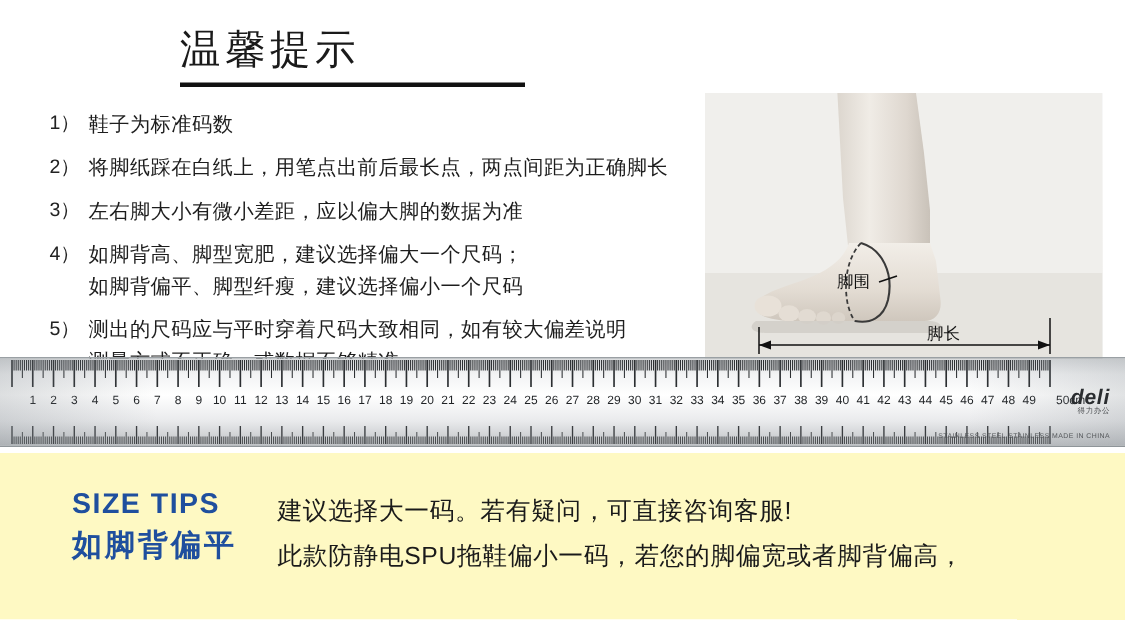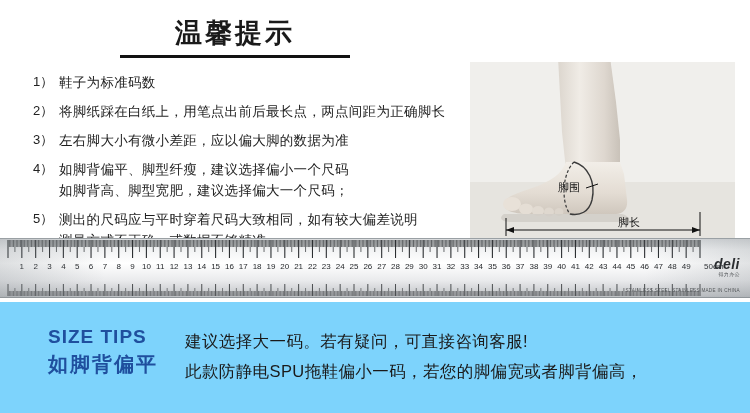--- a/index.html
+++ b/index.html
@@ -22,25 +22,24 @@
 
   
   .title-block {
     position: absolute;
     left: 120px;
     top: 16px;
     width: 230px;
   }
   .title-text {
     font-size: 27px;
-    font-weight: bold;
+    font-weight: normal;
     color: #1a1a1a;
     letter-spacing: 3px;
     line-height: 34px;
-    text-align: center;
   }
   .title-rule {
     margin-top: 5px;
     width: 230px;
     height: 3px;
     background: #111111;
   }
 
   
   .tips {
@@ -151,21 +150,21 @@
     letter-spacing: 0.3px;
   }
 
   
   .banner {
     position: absolute;
     left: 0;
     top: 302px;
     width: 750px;
     height: 111px;
-    background: #7dd3fc;
+    background: #fef9c3;
   }
   .banner-left {
     position: absolute;
     left: 48px;
     top: 22px;
     width: 130px;
   }
   .size-tips-en {
     font-size: 19px;
     font-weight: bold;
@@ -222,22 +221,22 @@
     <div class="tip-row">
       <div class="tip-num">3）</div>
       <div class="tip-lines">
         <div class="tip-line">左右脚大小有微小差距，应以偏大脚的数据为准</div>
       </div>
     </div>
 
     <div class="tip-row">
       <div class="tip-num">4）</div>
       <div class="tip-lines">
+        <div class="tip-line">如脚背高、脚型宽肥，建议选择偏大一个尺码；</div>
         <div class="tip-line">如脚背偏平、脚型纤瘦，建议选择偏小一个尺码</div>
-        <div class="tip-line">如脚背高、脚型宽肥，建议选择偏大一个尺码；</div>
       </div>
     </div>
 
     <div class="tip-row">
       <div class="tip-num">5）</div>
       <div class="tip-lines">
         <div class="tip-line">测出的尺码应与平时穿着尺码大致相同，如有较大偏差说明</div>
         <div class="tip-line">测量方式不正确，或数据不够精准</div>
       </div>
     </div>

